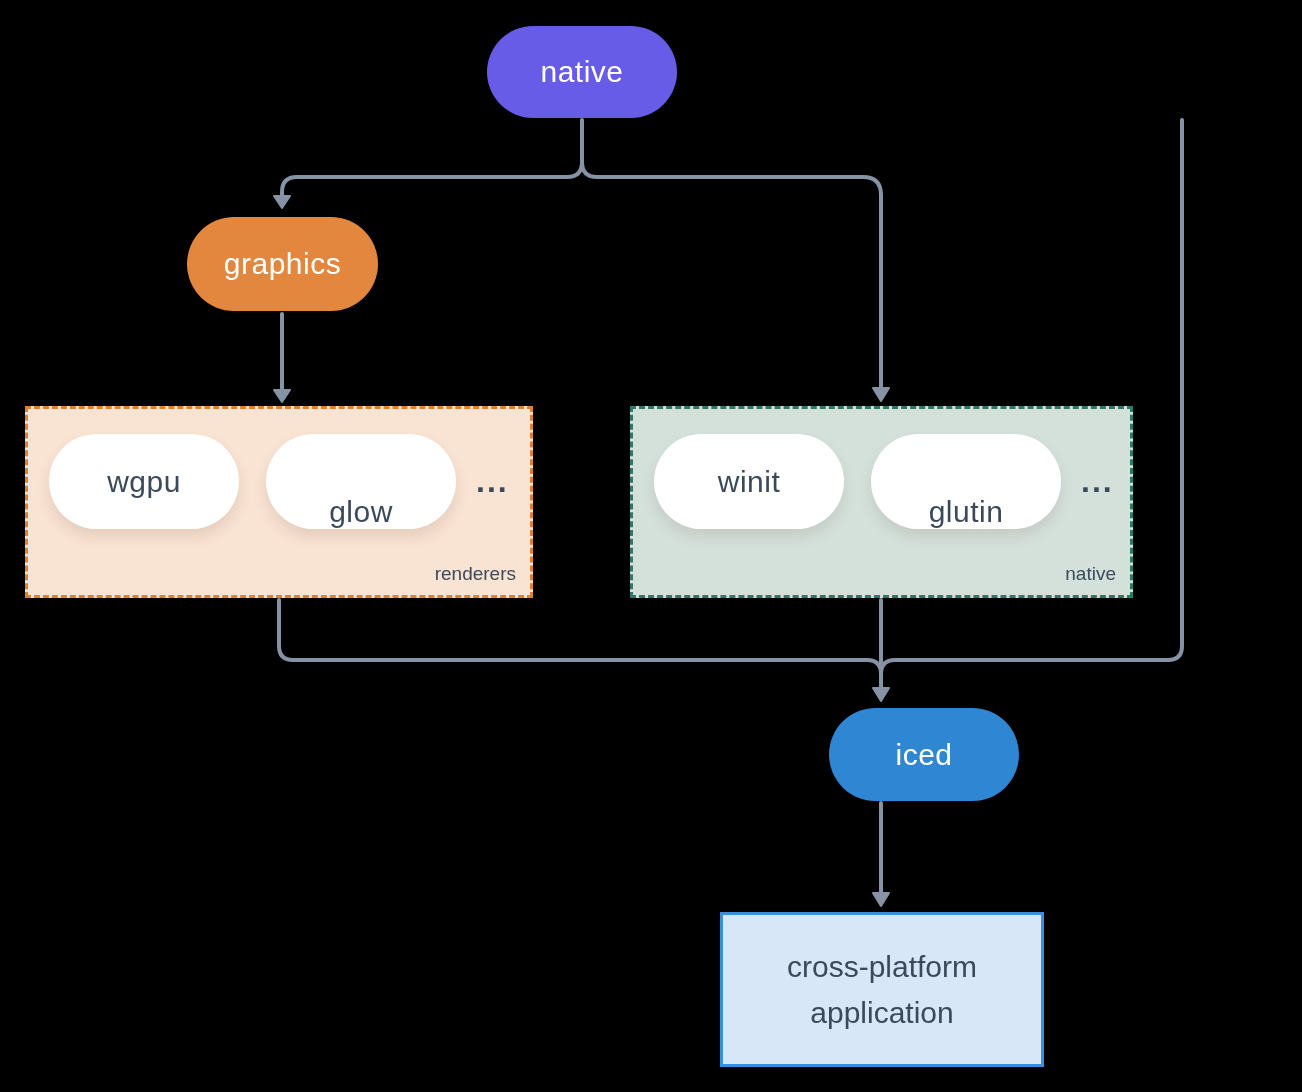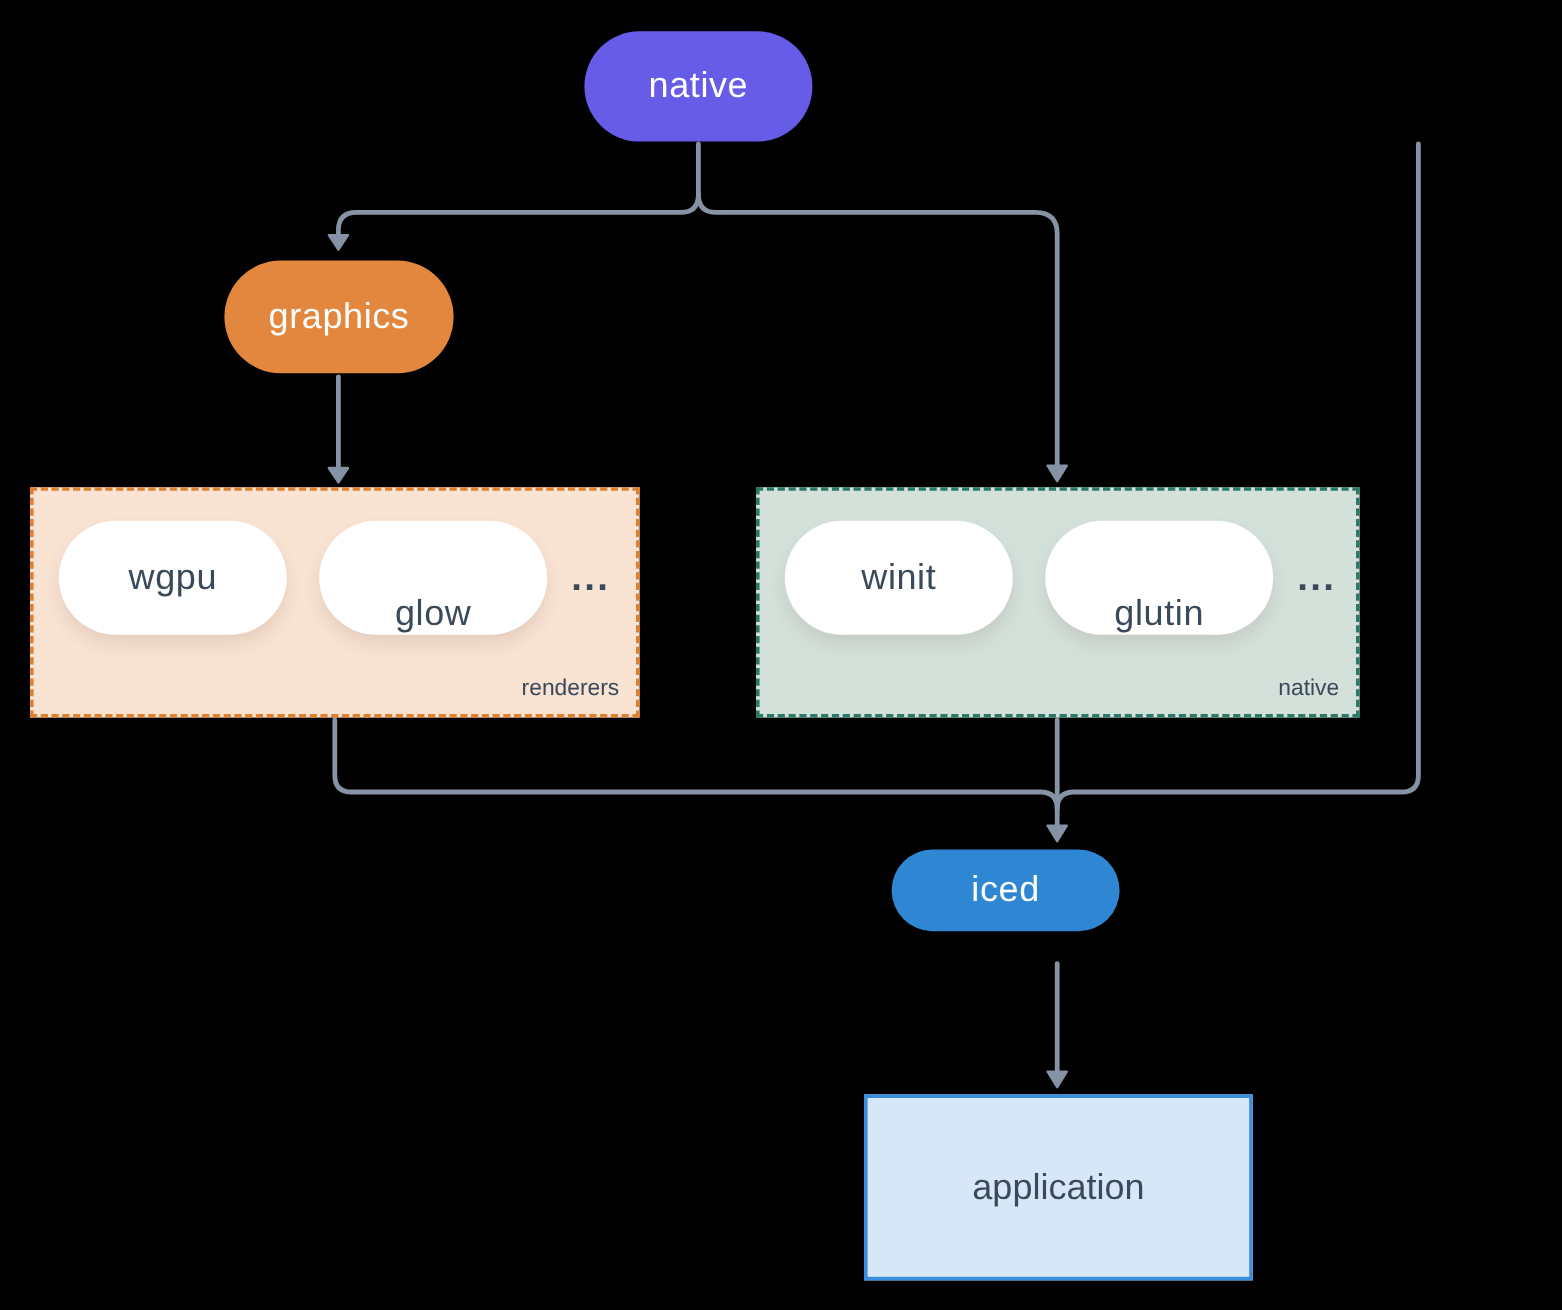--- a/index.html
+++ b/index.html
@@ -42,21 +42,21 @@
   .pill.graphics{background:var(--graphics-pill);color:var(--platform-text);}
   .pill.iced{background:var(--iced-pill);color:var(--platform-text);}
   .pill.inner{
     background:var(--inner-pill-bg);color:var(--inner-pill-text);
     box-shadow:0 8px 14px rgba(90,60,40,0.12);
   }
 
   .node-native{left:487px;top:26px;width:190px;height:92px;}
   .node-web{left:1087px;top:26px;width:190px;height:92px;}
   .node-graphics{left:187px;top:217px;width:191px;height:94px;}
-  .node-iced{left:743px;top:708px;width:190px;height:68px;}
+  .node-iced{left:829px;top:708px;width:190px;height:93px;}
 
   .group{
     position:absolute;box-sizing:border-box;
     border:3px dashed;
   }
   .group-renderers{
     left:25px;top:406px;width:508px;height:192px;
     background:var(--renderers-bg);border-color:var(--renderers-border);
   }
   .group-shells{
@@ -140,16 +140,17 @@
     </div>
     <div class="ellipsis">...</div>
     <div class="group-label">native</div>
   </div>
 
   <div class="pill iced node-iced">
     <span>iced</span>
   </div>
 
   <div class="node-app">
+    <div>cross-platform</div>
     <div>application</div>
   </div>
 
 </div>
 
 </body></html>

